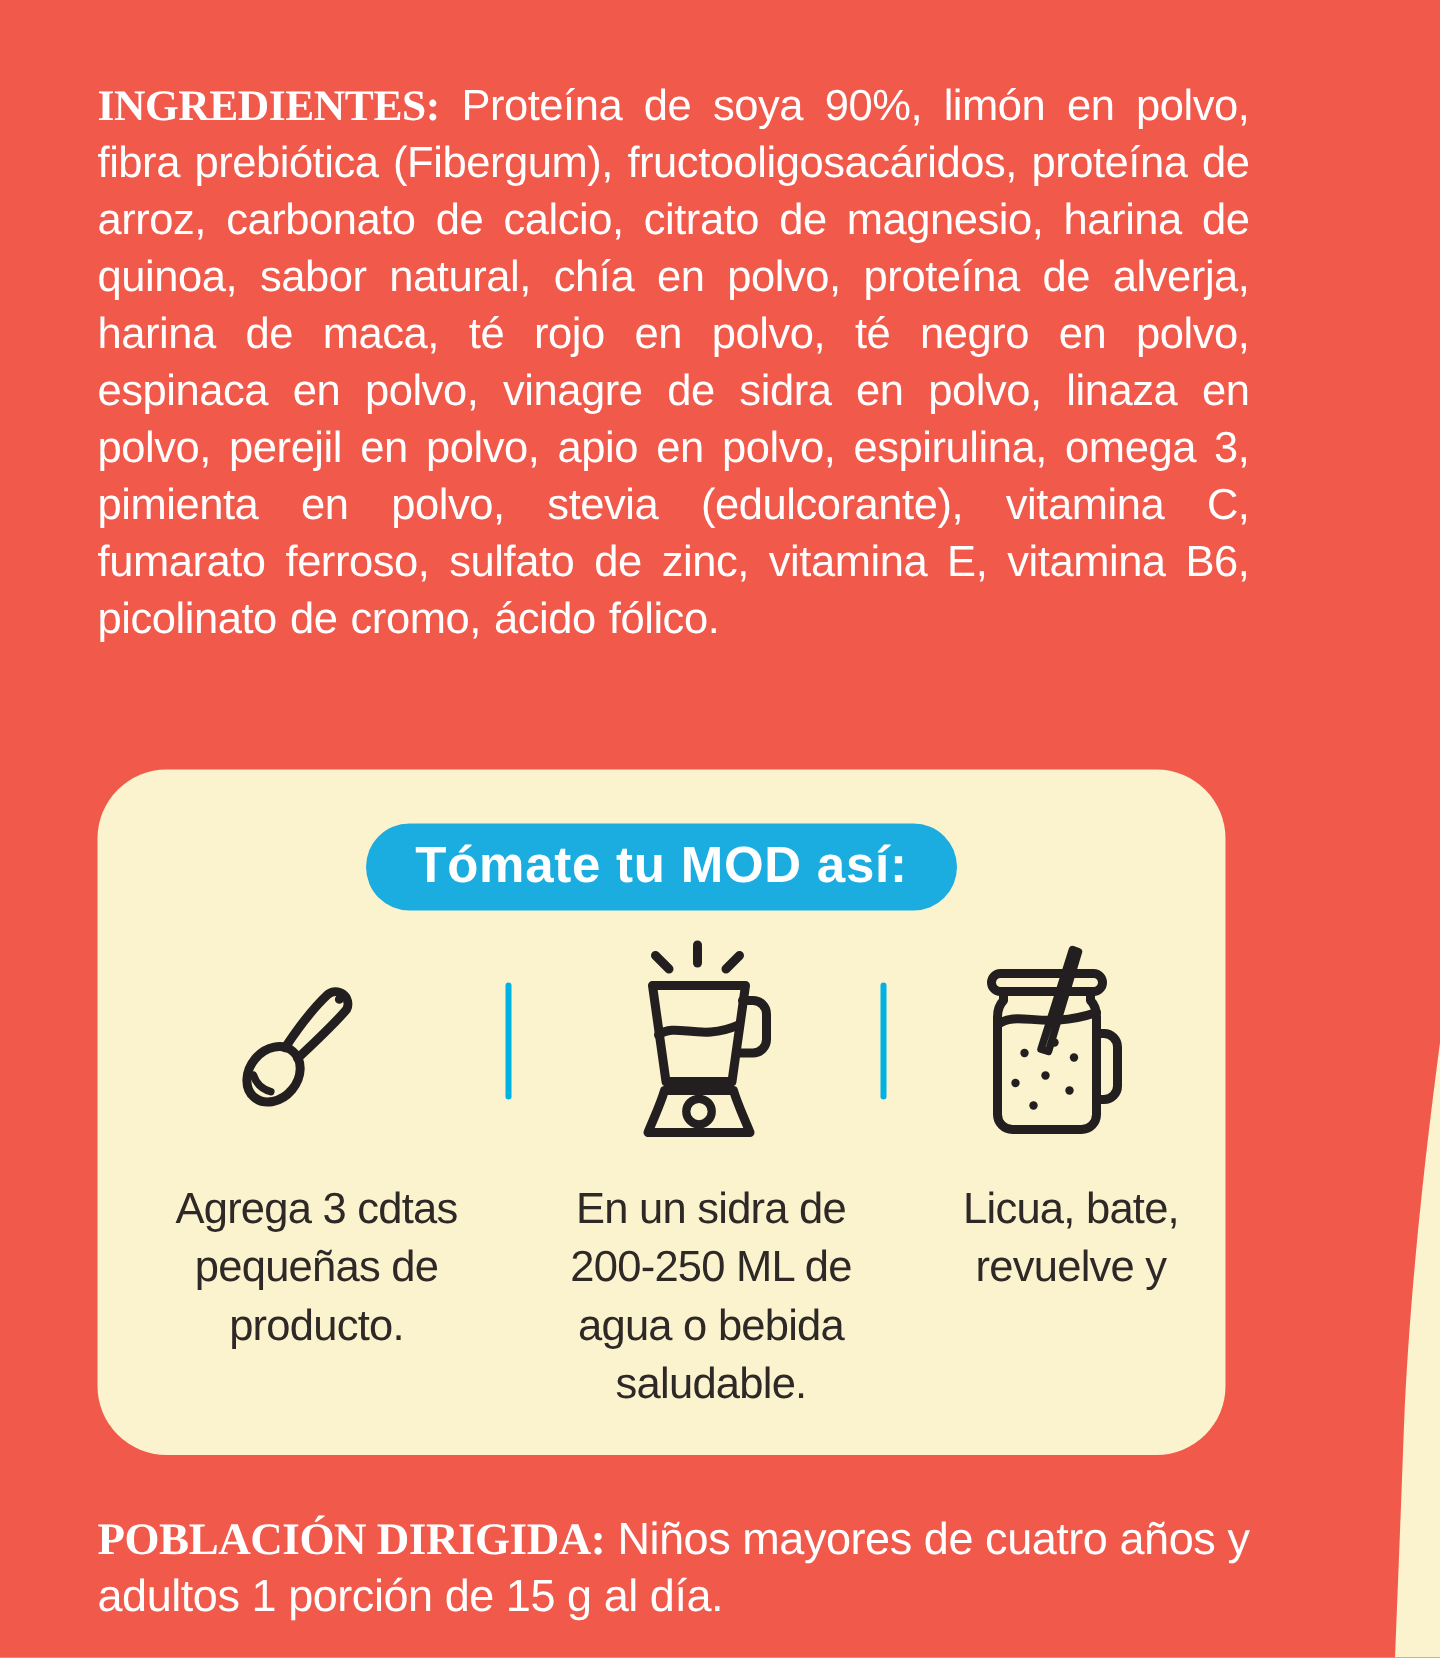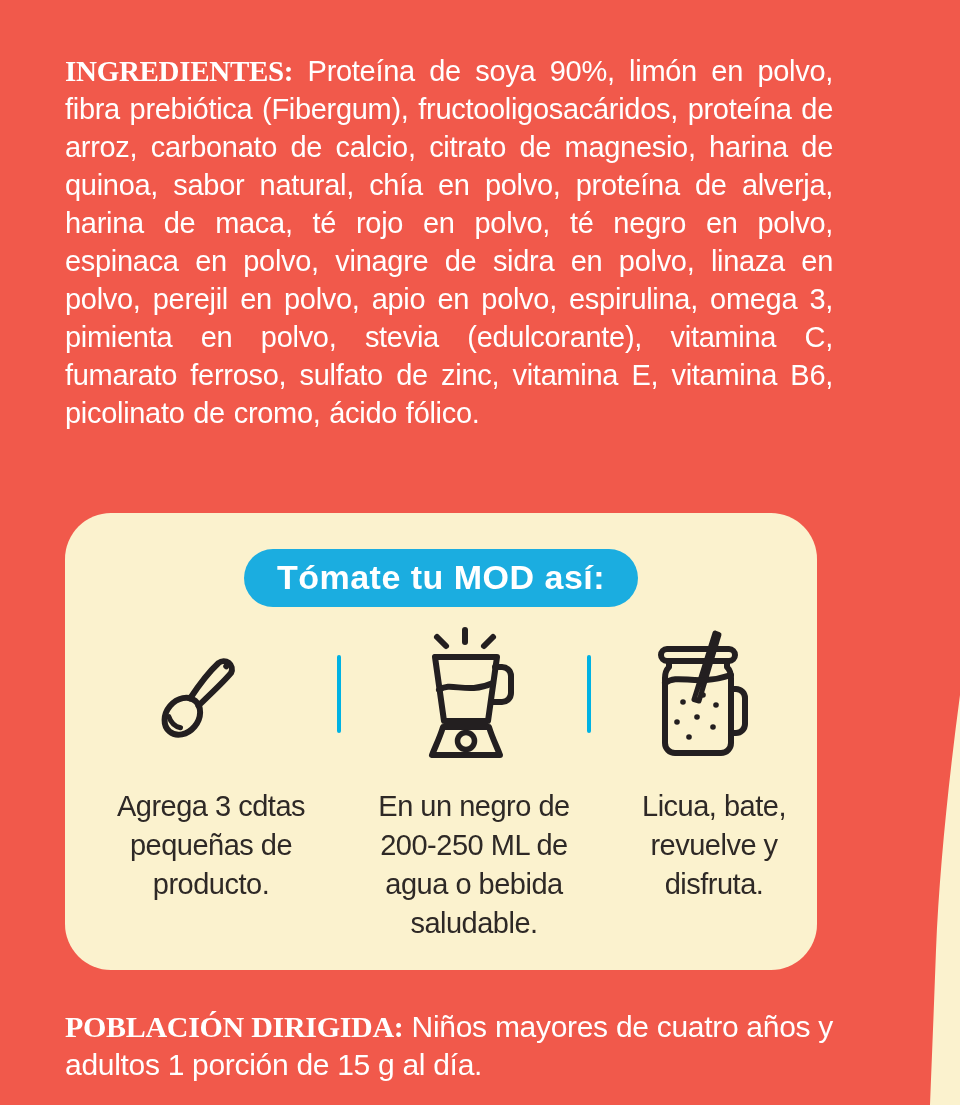--- a/index.html
+++ b/index.html
@@ -179,30 +179,29 @@
         </span>
       </div>
 
       <div class="cap">
         <div>Agrega 3 cdtas</div>
         <div>pequeñas de</div>
         <div>producto.</div>
       </div>
       <div></div>
       <div class="cap">
-        <div>En un negro de</div>
+        <div>En un sidra de</div>
         <div>200-250 ML de</div>
         <div>agua o bebida</div>
         <div>saludable.</div>
       </div>
       <div></div>
       <div class="cap">
         <div>Licua, bate,</div>
         <div>revuelve y</div>
-        <div>disfruta.</div>
       </div>
 
     </div>
   </section>
 
   <p class="population">
     <span class="bold">POBLACIÓN DIRIGIDA:</span>
     <span>Niños mayores de cuatro años y adultos 1 porción de 15 g al día.</span>
   </p>
 

